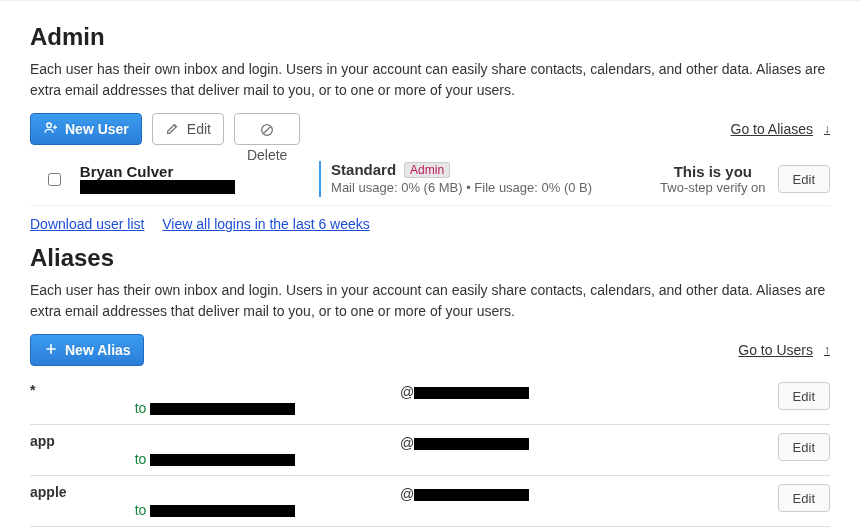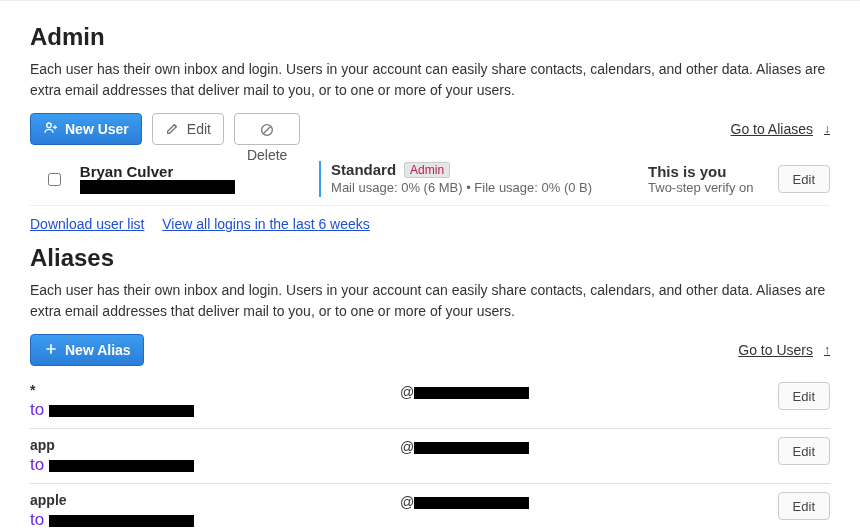--- a/index.html
+++ b/index.html
@@ -95,21 +95,21 @@
     .plan-name { font-weight: 700; font-size: 15px; }
     .admin-badge {
       background: #e6e6e6;
       border: 1px solid #ccc;
       padding: 0 5px;
       font-size: 12px;
       color: #be185d;
       border-radius: 2px;
     }
     .usage { font-size: 13px; color: #666; margin-top: 2px; }
-    .user-status-col { width: 130px; padding-top: 2px; }
+    .user-status-col { width: 130px; padding-top: 2px; text-align: center; }
     .this-you { font-weight: 700; font-size: 15px; }
     .two-step { font-size: 13px; color: #666; }
     .user-edit-col { flex: 1; display: flex; align-items: center; justify-content: flex-end; }
     .edit-btn {
       background: #fafafa;
       border: 1px solid #ccc;
       border-radius: 4px;
       height: 28px;
       padding: 0 14px;
       font-size: 13px;
@@ -123,21 +123,21 @@
     .links-row a { color: #1d4ed8; text-decoration: underline; cursor: pointer; margin-right: 14px; }
 
     .alias-row {
       display: flex;
       align-items: flex-start;
       padding: 8px 0;
       border-bottom: 1px solid #ddd;
     }
     .alias-local-col { width: 370px; }
     .alias-local-col .local { font-weight: 700; font-size: 14px; }
-    .alias-local-col .to { font-size: 17px; color: #6d28d9; margin-top: 2px; }
+    .alias-local-col .to { font-size: 14px; color: #15803d; margin-top: 2px; text-align: center; }
     .alias-domain-col { width: 330px; font-size: 14px; padding-top: 2px; }
     .alias-edit-col { flex: 1; display: flex; justify-content: flex-end; align-items: center; }
 
     .arrow { font-size: 12px; }
   </style>
 </head>
 <body>
 
 <h1 class="section-title">Admin</h1>
 <p class="section-desc">Each user has their own inbox and login. Users in your account can easily share contacts, calendars, and other data. Aliases are extra email addresses that deliver mail to you, or to one or more of your users.</p>

